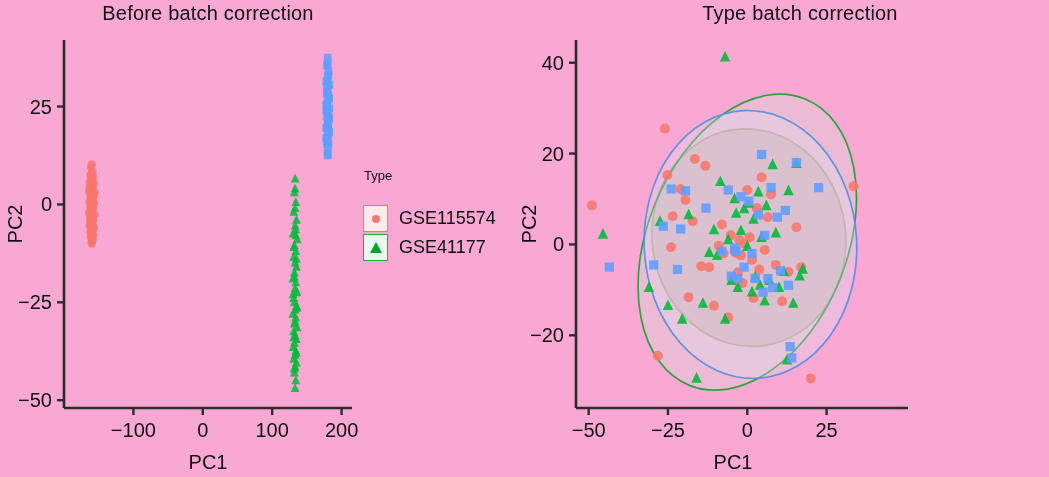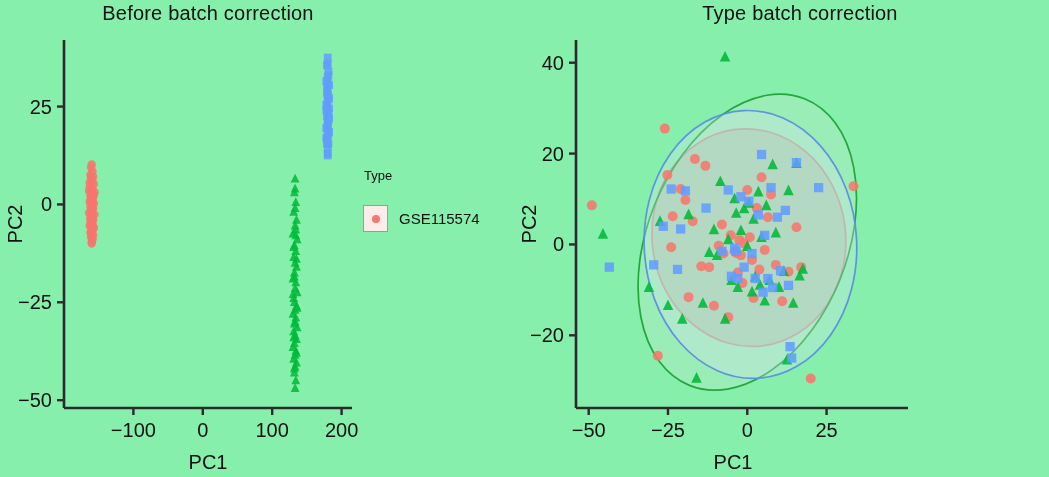--- a/index.html
+++ b/index.html
@@ -1,32 +1,32 @@
 <!DOCTYPE html>
 <html><head>
 <meta charset="utf-8">
 <style>
   html,body{margin:0;padding:0;background:#ffffff;}
   body{width:1049px;height:477px;overflow:hidden;
        font-family:"Liberation Sans","DejaVu Sans",sans-serif;color:#1a1a1a;}
-  .figure{position:relative;width:1049px;height:477px;background:#86efac;}
+  .figure{position:relative;width:1049px;height:477px;background:#f9a8d4;}
   .panel{position:absolute;top:0;height:477px;}
   #panel-left{left:0;width:520px;}
   #panel-right{left:520px;width:529px;}
   .panel-title{position:absolute;top:2px;left:0;width:100%;text-align:center;
      font-size:20px;font-weight:400;letter-spacing:.2px;color:#111;}
   #panel-left .panel-title{width:380px;left:18px;}
   #panel-right .panel-title{width:400px;left:80px;}
   .plot-svg{position:absolute;left:0;top:0;}
   .legend{position:absolute;font-size:15px;color:#111;}
   .legend-title{font-size:13px;margin-bottom:21px;padding-left:1px;}
   .legend-row{display:flex;align-items:center;height:29px;}
   .legend-key{width:25px;height:27px;box-sizing:border-box;border-width:1.6px;
       border-style:solid;display:flex;align-items:center;justify-content:center;}
-  .legend-label{margin-left:11px;font-size:15px;white-space:nowrap;}
+  .legend-label{margin-left:11px;font-size:18px;white-space:nowrap;}
   .k-circle{width:8px;height:8px;border-radius:50%;}
   .k-square{width:9px;height:9px;}
   .k-tri{width:0;height:0;border-left:6px solid transparent;
         border-right:6px solid transparent;}
   #legend-left{left:363px;top:168px;}
   text{font-family:"Liberation Sans","DejaVu Sans",sans-serif;}
   .tick-lbl{font-size:20px;fill:#111;}
   .axis-ttl{font-size:20px;fill:#111;}
 </style>
 </head>
@@ -218,20 +218,26 @@
       </svg>
 
     <div class="legend" id="legend-left">
       <div class="legend-title">Type</div>
       <div class="legend-row">
         <span class="legend-key" style="border-color:#F8766D;background:#FDECEA;">
           <span class="k-circle" style="background:#F8766D;"></span>
         </span>
         <span class="legend-label">GSE115574</span>
       </div>
+      <div class="legend-row">
+        <span class="legend-key" style="border-color:#00BA38;background:#E9F8EC;">
+          <span class="k-tri" style="border-bottom:11px solid #00A32F;"></span>
+        </span>
+        <span class="legend-label">GSE41177</span>
+      </div>
     </div>
   </div>
 
   <div class="panel" id="panel-right">
     <div class="panel-title">Type batch correction</div>
     <svg class="plot-svg" id="svg-right" width="529" height="477">
         <ellipse cx="228.85858585858585" cy="237.62962962962962" rx="96.73737373737373" ry="109.03703703703701" transform="rotate(-8 228.85858585858585 237.62962962962962)" fill="#B07F7A" fill-opacity="0.3" stroke="#B07F7A" stroke-width="1.7" stroke-opacity="0.95"></ellipse>
         <ellipse cx="227.27272727272725" cy="242.17283950617283" rx="99.90909090909093" ry="154.4691358024691" transform="rotate(22 227.27272727272725 242.17283950617283)" fill="#CDE8CF" fill-opacity="0.3" stroke="#1FA235" stroke-width="1.7" stroke-opacity="0.95"></ellipse>
         <ellipse cx="230.44444444444446" cy="244.44444444444446" rx="106.25252525252529" ry="134.0246913580247" transform="rotate(-3 230.44444444444446 244.44444444444446)" fill="#DCE6F5" fill-opacity="0.3" stroke="#5A8FE0" stroke-width="1.7" stroke-opacity="0.95"></ellipse>
         <g>

